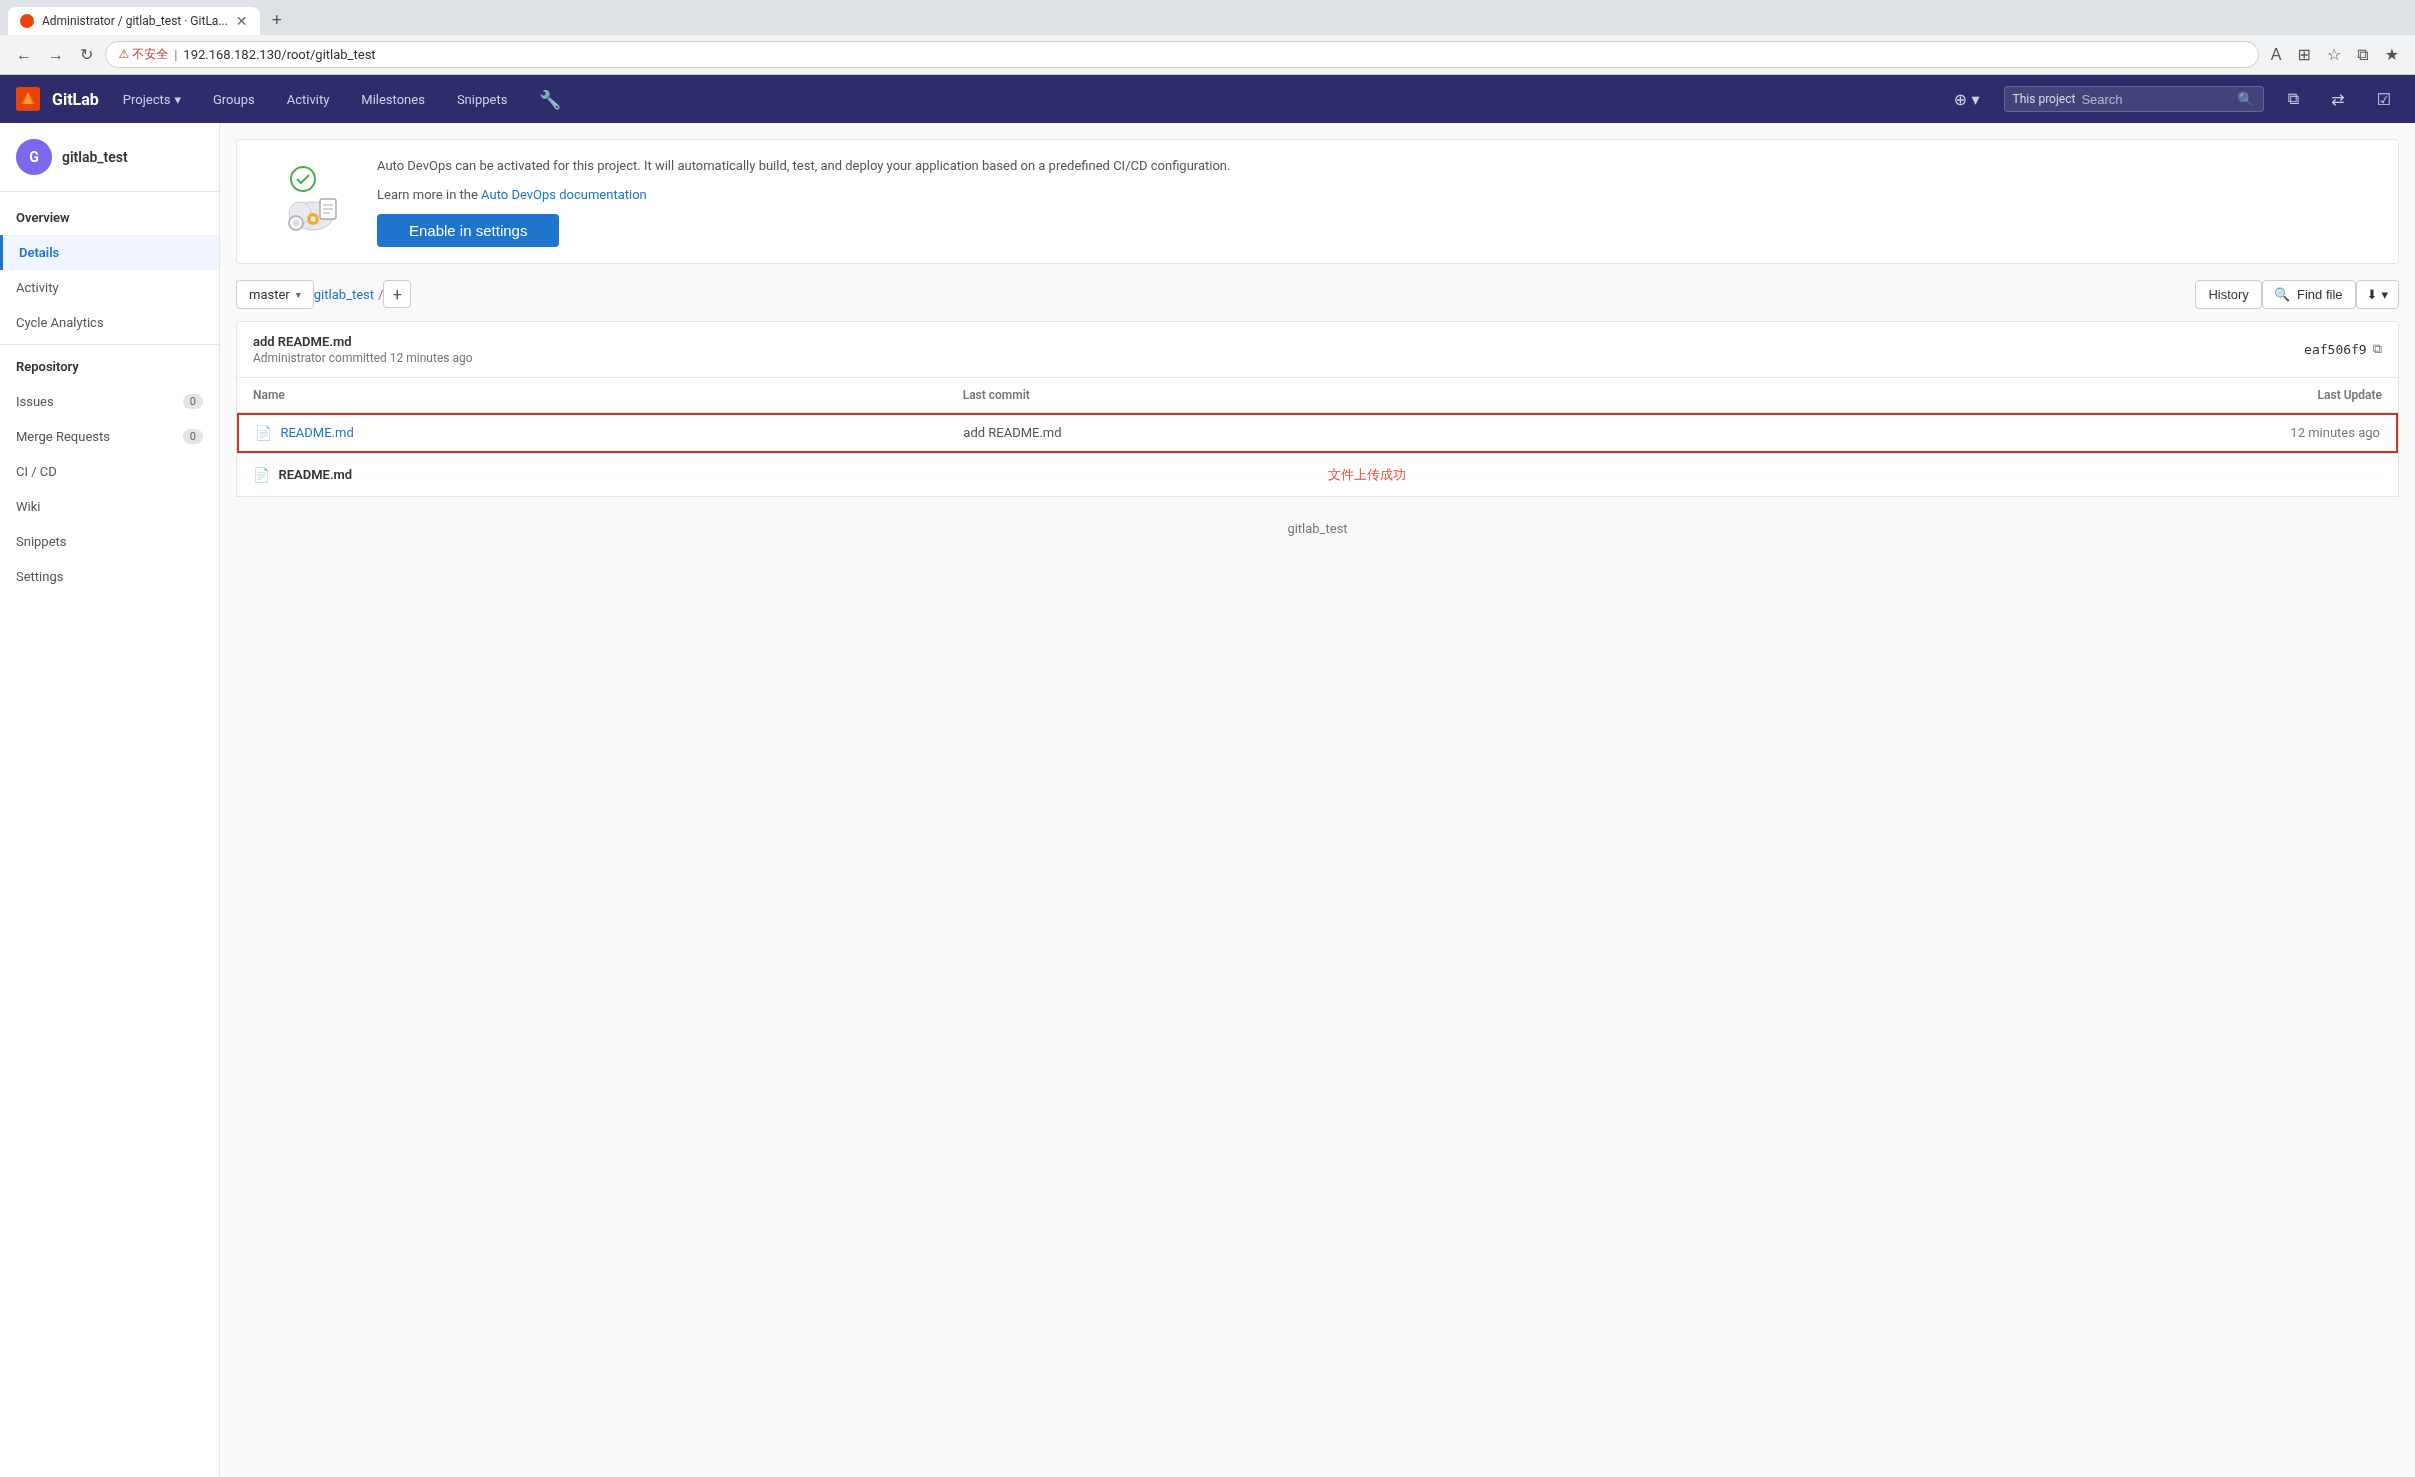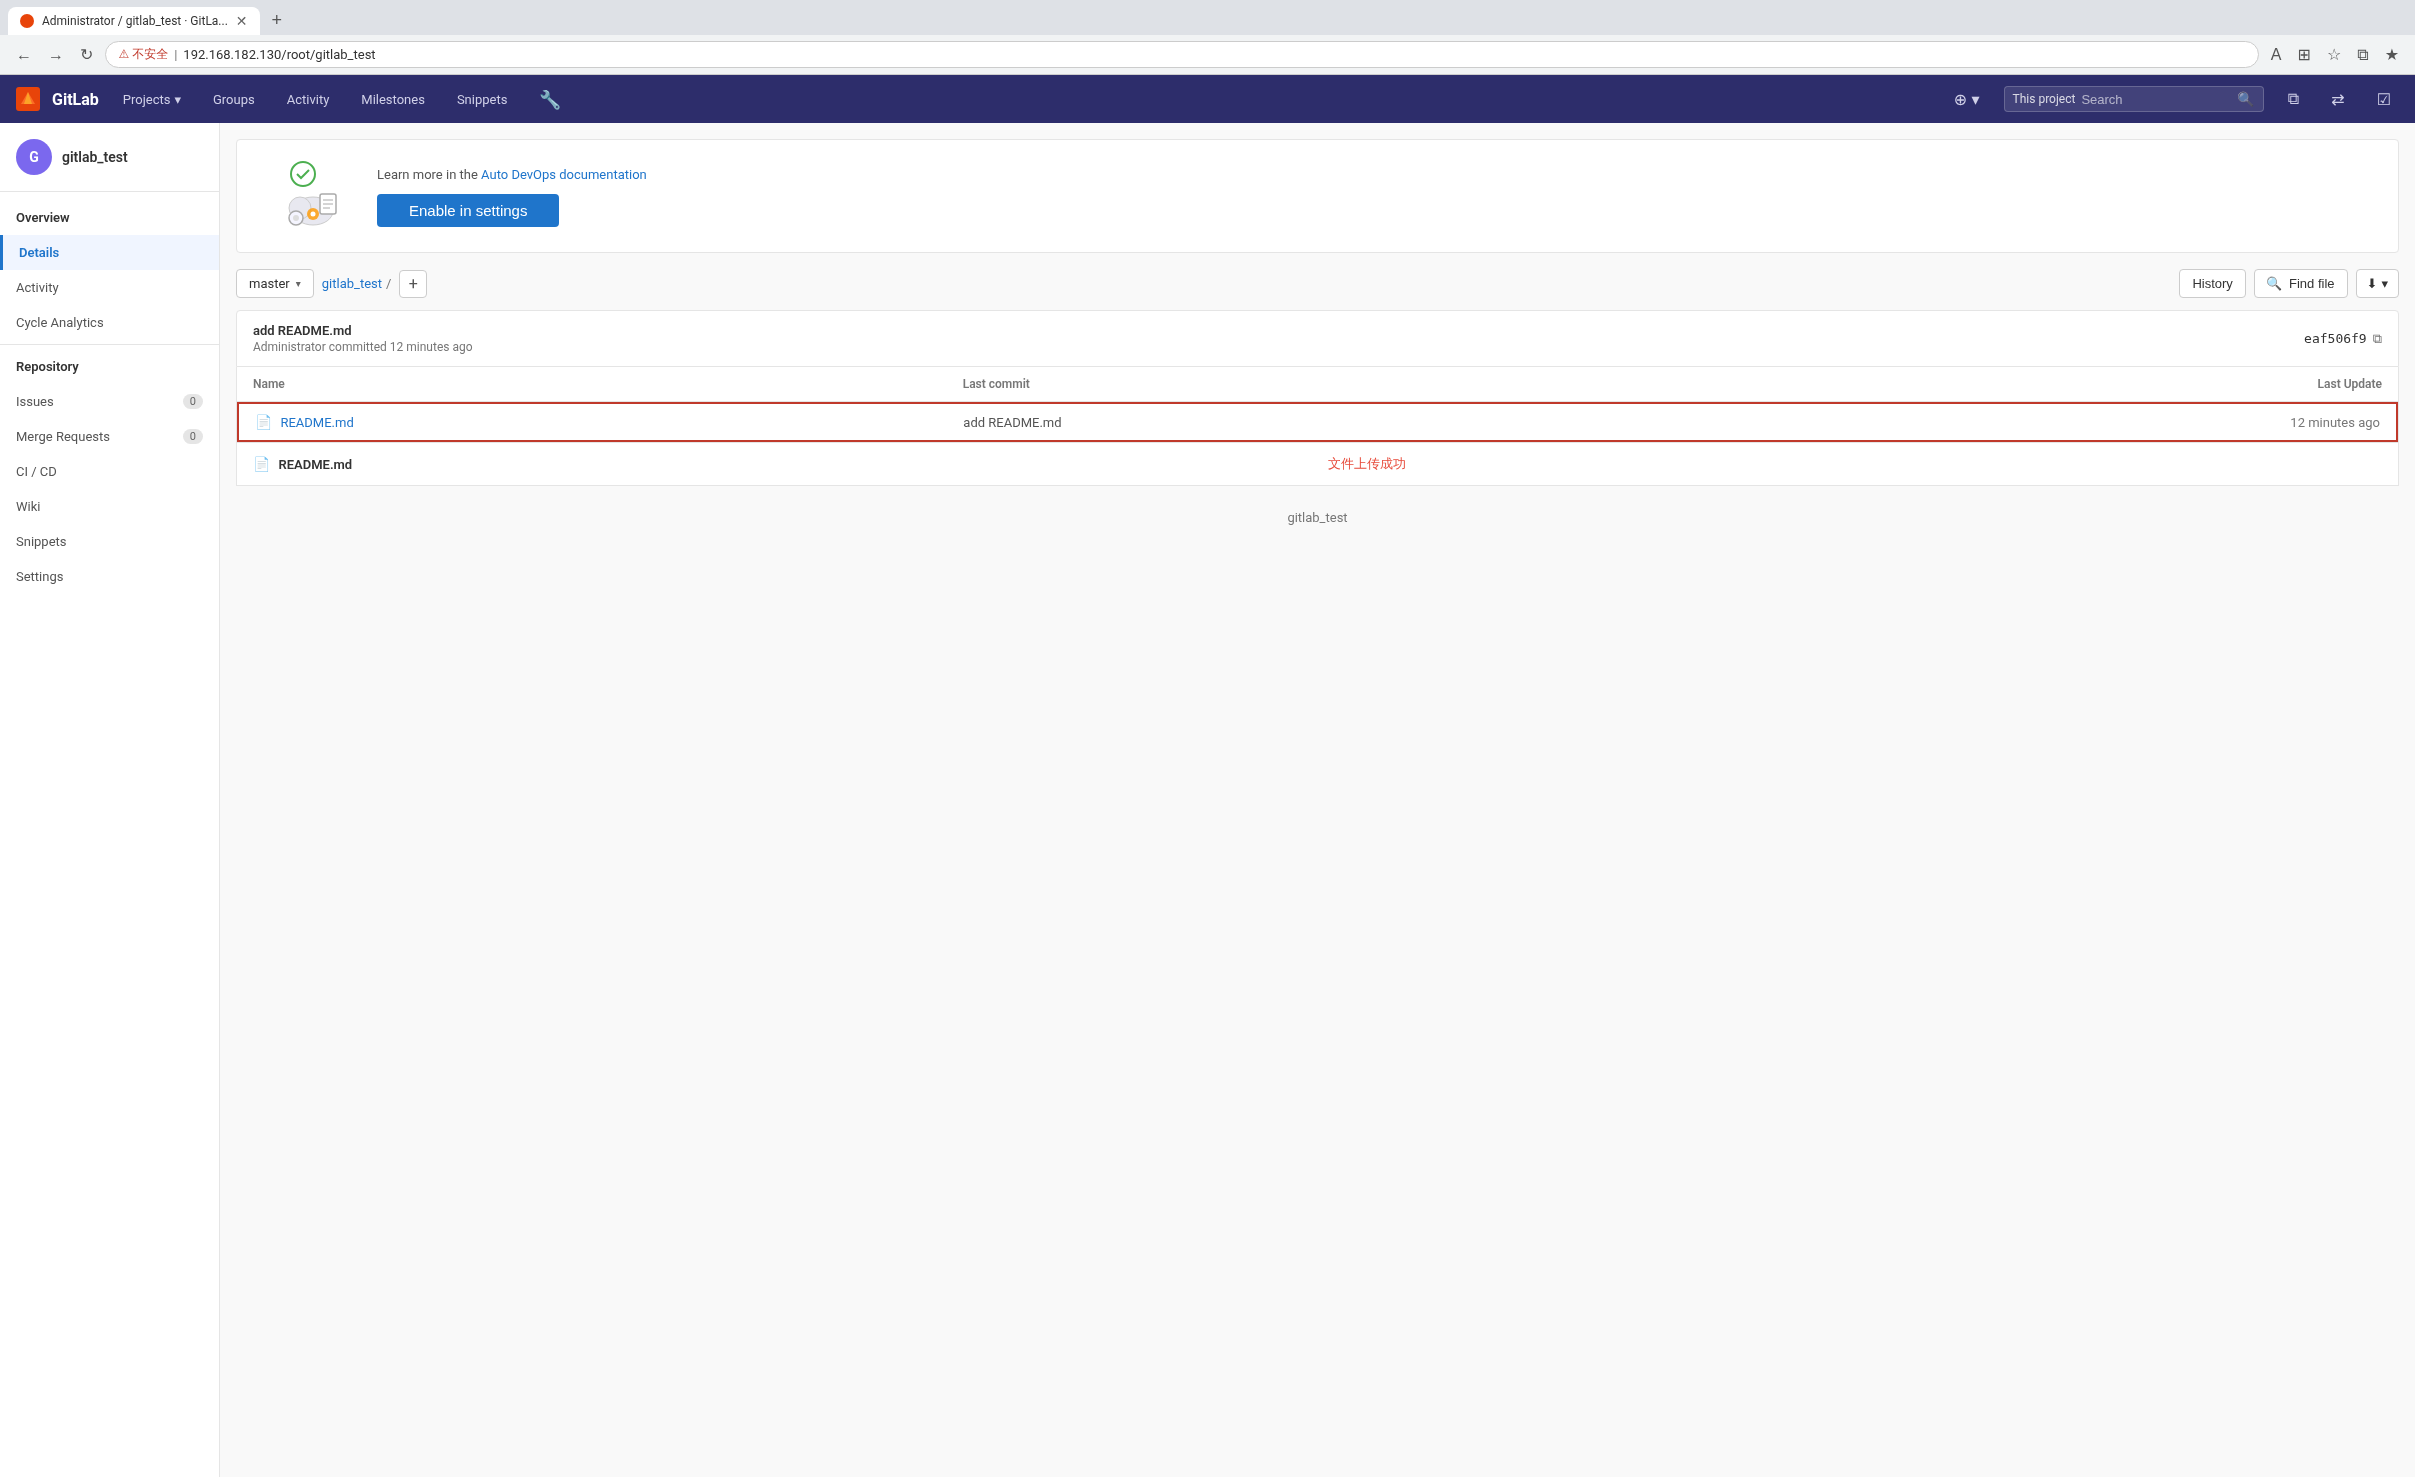--- a/index.html
+++ b/index.html
@@ -52,21 +52,21 @@
 
     
     .autodevops-banner { background: #fff; border: 1px solid #e5e5e5; margin: 16px; border-radius: 4px; padding: 16px; display: flex; align-items: center; gap: 24px; }
     .autodevops-illustration { width: 100px; flex-shrink: 0; display: flex; align-items: center; justify-content: center; }
     .autodevops-content { flex: 1; }
     .autodevops-content p { color: #555; font-size: 13px; line-height: 1.6; margin-bottom: 8px; }
     .autodevops-link { color: #1f75cb; text-decoration: none; }
     .enable-btn { background: #1f75cb; color: #fff; border: none; border-radius: 4px; padding: 8px 32px; font-size: 15px; cursor: pointer; }
 
     
-    .repo-toolbar { display: flex; align-items: center; gap: 8px; padding: 0 16px 12px; }
+    .repo-toolbar { display: flex; align-items: center; padding: 0 16px 12px; }
     .branch-selector { display: flex; align-items: center; background: #fff; border: 1px solid #ccc; border-radius: 4px; padding: 6px 12px; gap: 6px; font-size: 13px; cursor: pointer; }
     .branch-arrow { color: #666; font-size: 10px; }
     .breadcrumb-path { display: flex; align-items: center; gap: 4px; font-size: 13px; color: #1f75cb; }
     .add-btn { width: 28px; height: 28px; background: #fff; border: 1px solid #ccc; border-radius: 4px; display: flex; align-items: center; justify-content: center; cursor: pointer; font-size: 16px; color: #555; }
     .toolbar-spacer { flex: 1; }
     .history-btn { background: #fff; border: 1px solid #ccc; border-radius: 4px; padding: 6px 12px; font-size: 13px; cursor: pointer; color: #333; }
     .find-file-btn { display: flex; align-items: center; gap: 6px; background: #fff; border: 1px solid #ccc; border-radius: 4px; padding: 6px 12px; font-size: 13px; cursor: pointer; color: #333; }
     .download-btn { background: #fff; border: 1px solid #ccc; border-radius: 4px; padding: 6px 10px; font-size: 13px; cursor: pointer; color: #333; display: flex; align-items: center; gap: 4px; }
 
     
@@ -232,20 +232,21 @@
           <circle cx="55" cy="58" r="6" fill="#ff9800" opacity="0.8"></circle>
           <circle cx="55" cy="58" r="2.5" fill="#fff"></circle>
 
           <rect x="62" y="38" width="16" height="20" rx="2" fill="#fff" stroke="#aaa" stroke-width="1.5"></rect>
           <line x1="65" y1="44" x2="75" y2="44" stroke="#aaa" stroke-width="1"></line>
           <line x1="65" y1="48" x2="75" y2="48" stroke="#aaa" stroke-width="1"></line>
           <line x1="65" y1="52" x2="72" y2="52" stroke="#aaa" stroke-width="1"></line>
         </svg>
       </div>
       <div class="autodevops-content">
+        <p>Auto DevOps can be activated for this project. It will automatically build, test, and deploy your application based on a predefined CI/CD configuration.</p>
         <p>
           <span>Learn more in the </span>
           <a class="autodevops-link" href="#">Auto DevOps documentation</a>
         </p>
         <button class="enable-btn">Enable in settings</button>
       </div>
     </div>
 
     <div class="repo-toolbar" style="margin-top:16px;">
       <div class="branch-selector">

